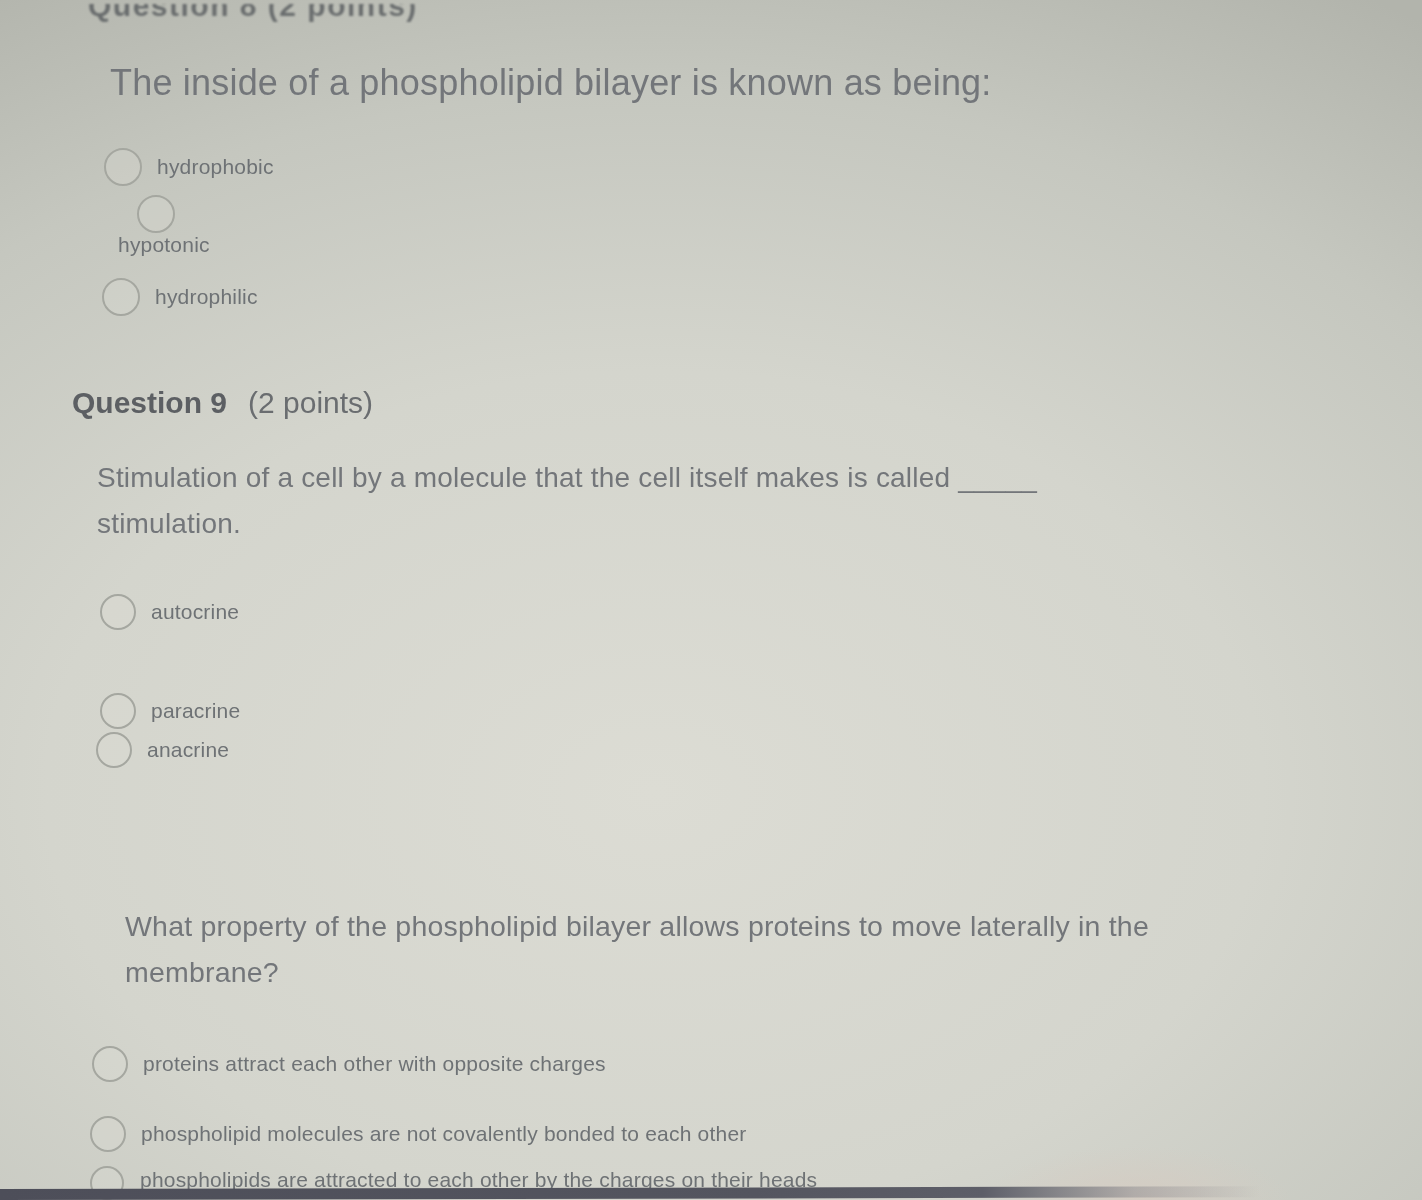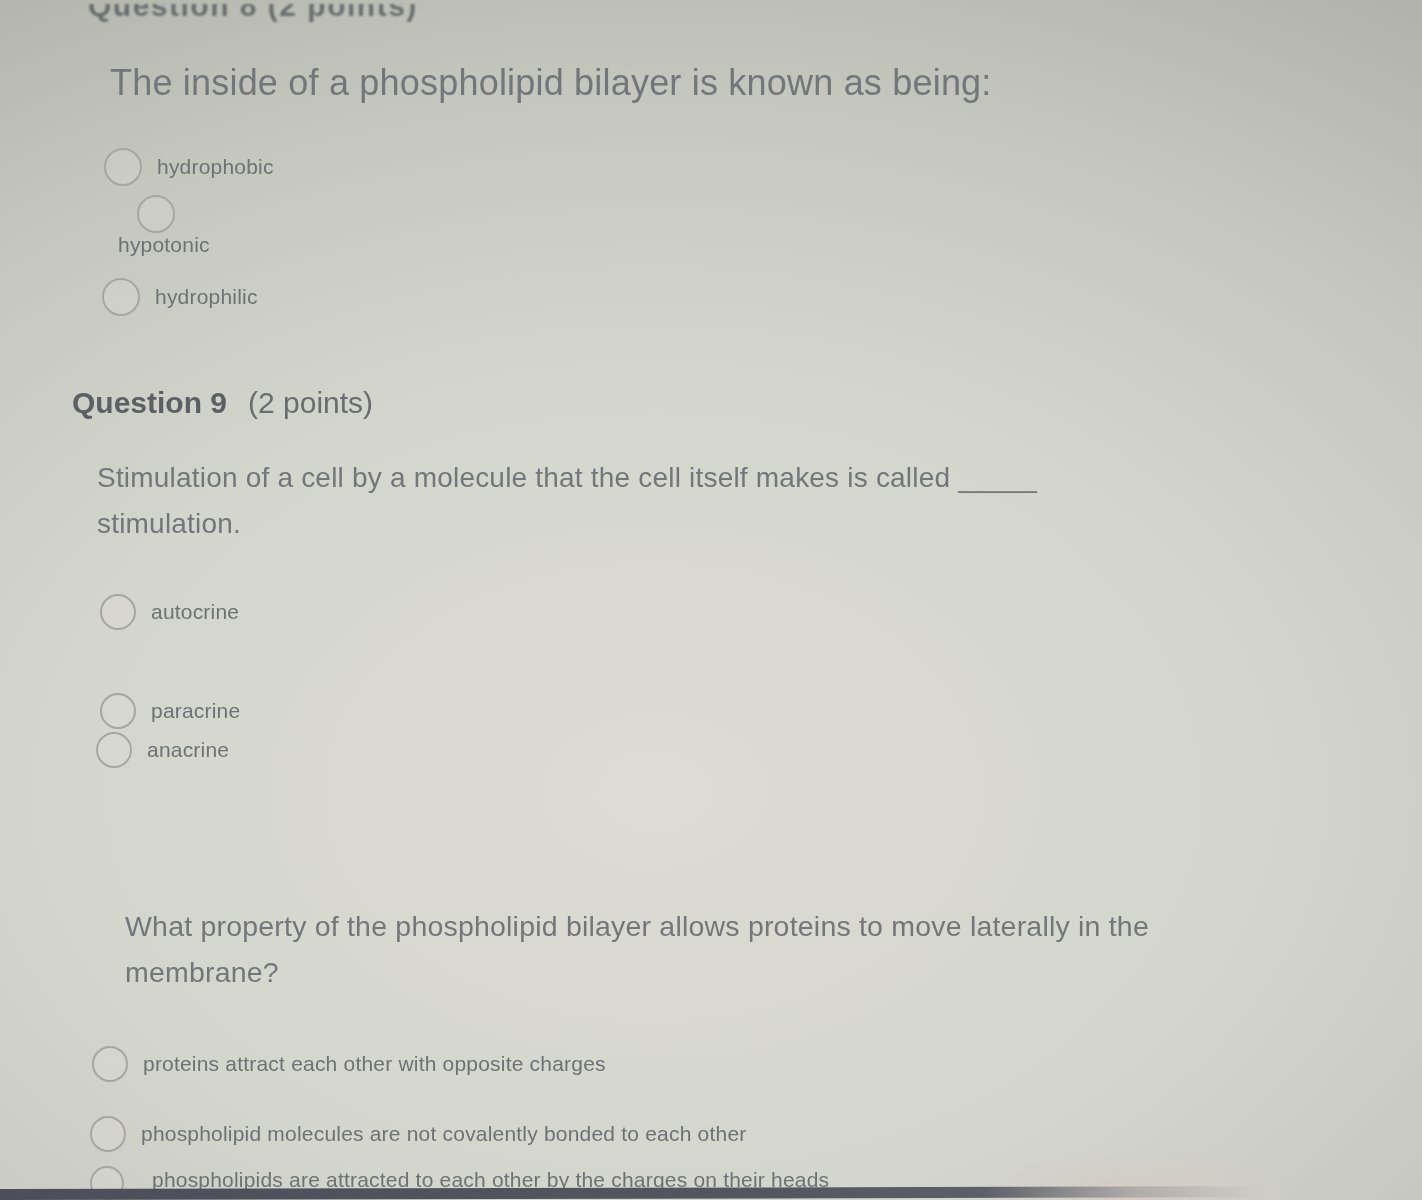--- a/index.html
+++ b/index.html
@@ -23,21 +23,21 @@
   .qheader .pts{font-weight:400;color:#6a6d70;margin-left:21px;}
   
   .option{position:absolute;display:flex;align-items:center;}
   .radio{box-sizing:border-box;border:2px solid #a5a7a0;border-radius:50%;background:rgba(222,222,216,.25);flex:0 0 auto;}
   .r38{width:38px;height:38px;}
   .r36{width:36px;height:36px;}
   .r34{width:34px;height:34px;}
   .olabel{color:#6e7275;font-size:21px;letter-spacing:.2px;margin-left:15px;white-space:nowrap;}
   
   .partial-option{position:absolute;left:90px;top:1166px;display:flex;}
-  .partial-option .olabel{margin-left:28px;padding-top:2px;}
+  .partial-option .olabel{margin-left:16px;padding-top:2px;}
   .occlusion-bar{
     position:absolute;left:0;bottom:0;width:1260px;height:11px;z-index:5;
     background:linear-gradient(90deg,#4d4e59 0%,#54555f 60%,#5d5e68 78%,rgba(110,110,120,.35) 90%,rgba(160,160,160,0) 100%);
     transform:rotate(-0.12deg);transform-origin:left bottom;
   }
 </style>
 </head>
 <body>
 
 <div class="screen">

